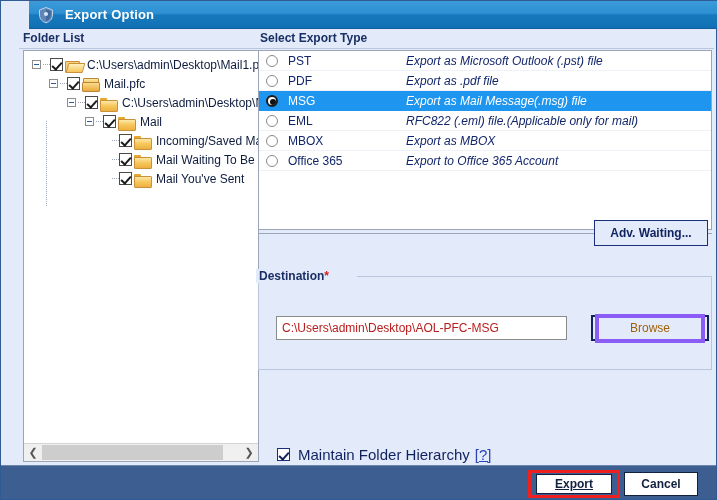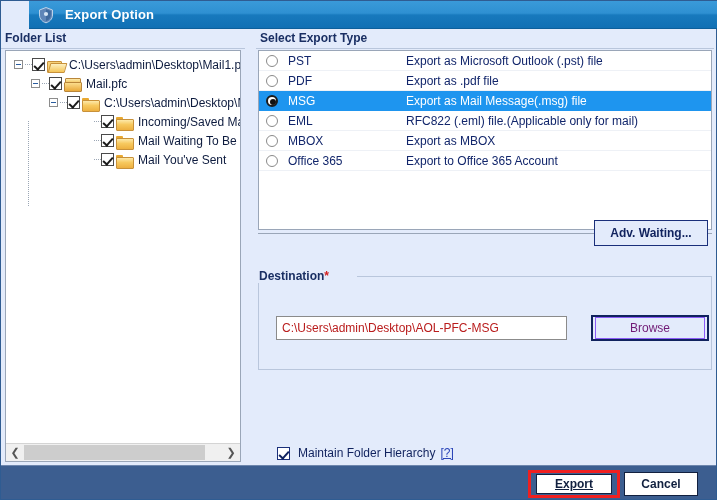--- a/index.html
+++ b/index.html
@@ -29,21 +29,21 @@
   #app-icon {
     width: 18px; height: 18px; position: relative; flex: 0 0 auto; margin-right: 10px;
   }
   .title-text {
     color: #ffffff; font-size: 13px; font-weight: bold;
     letter-spacing: .2px; white-space: nowrap;
   }
 
   
   #folder-panel {
-    position: absolute; left: 0; top: 30px; width: 244px; height: 432px;
+    position: absolute; left: 18px; top: 30px; width: 244px; height: 432px;
   }
   .group-label {
     font-size: 12px; font-weight: bold; color: #1a2f63;
     padding-left: 4px; height: 16px; line-height: 14px;
   }
   .group-line {
     position: relative; height: 1px; background: #b9c6dc; margin-top: 1px;
   }
   #tree-box {
     position: absolute; left: 4px; top: 19px; width: 236px; height: 412px;
@@ -145,21 +145,21 @@
   .radio {
     width: 12px; height: 12px; border: 1px solid #8a8a8a; border-radius: 50%;
     background: #fff; margin: 0 10px 0 7px; flex: 0 0 auto; position: relative;
   }
   .er.sel .radio { border-color: #1b1b1b; border-width: 2px; }
   .er.sel .radio:after {
     content:""; position:absolute; left:2px; top:2px; width:6px; height:6px;
     border-radius:50%; background:#111;
   }
   .er-name { width: 118px; flex: 0 0 auto; }
-  .er-desc { flex: 1 1 auto; }
+  .er-desc { flex: 1 1 auto; font-style: italic; }
 
   .divider {
     position: absolute; left: 2px; top: 202px; width: 454px; height: 0;
     border-top: 1px solid #9aa6b8;
   }
 
   
   .btn {
     background: #e3ebfb; border: 1px solid #1a2f7a;
     color: #10225e; font-size: 12px; font-weight: bold;
@@ -190,28 +190,28 @@
     background: #ffffff; border: 1px solid #8b8b8b;
     font-family: "Liberation Sans", sans-serif; font-size: 12px; color: #b91c1c;
     padding: 0 5px; outline: none;
   }
   #browse-wrap {
     position: absolute; left: 335px; top: 284px; width: 118px; height: 26px;
     border: 2px solid #10225e; background: #e3ebfb;
     display: flex; align-items: center; justify-content: center;
   }
   #browse-btn {
-    width: 110px; height: 22px; border: 1px solid #8b5cf6; background: #e3ebfb;
+    width: 110px; height: 29px; border: 4px solid #8b5cf6; background: #e3ebfb;
     display: flex; align-items: center; justify-content: center;
-    font-size: 12px; color: #701a75;
+    font-size: 12px; color: #a16207;
   }
   
   #maintain-row {
     position: absolute; left: 276px; top: 445px;
-    display: flex; align-items: center; font-size: 12px; color: #10225e;
+    display: flex; align-items: center; font-size: 15px; color: #10225e;
   }
   #maintain-chk {
     width: 13px; height: 13px; border: 1px solid #1a2f7a; background: #fff;
     position: relative; margin-right: 8px; flex: 0 0 auto;
   }
   #maintain-chk:after {
     content:""; position:absolute; left:3px; top:1px; width:4px; height:8px;
     border: solid #10225e; border-width: 0 2px 2px 0; transform: rotate(42deg);
   }
   #help-link { color: #2a44b8; text-decoration: underline; margin-left: 5px; }
@@ -281,20 +281,27 @@
         </div>
 
         <div class="tree-row" style="padding-left:43px;">
           <span class="expander"></span>
           <span class="dots"></span>
           <span class="chk"></span>
           <span class="ficon closed"></span>
           <span class="tree-label">C:\Users\admin\Desktop\M</span>
         </div>
 
+        <div class="tree-row" style="padding-left:61px;">
+          <span class="expander"></span>
+          <span class="dots"></span>
+          <span class="chk"></span>
+          <span class="ficon closed"></span>
+          <span class="tree-label">Mail</span>
+        </div>
 
         <div class="tree-row" style="padding-left:88px;">
           <span class="dots"></span>
           <span class="chk"></span>
           <span class="ficon closed"></span>
           <span class="tree-label">Incoming/Saved Mai</span>
         </div>
 
         <div class="tree-row" style="padding-left:88px;">
           <span class="dots"></span>

